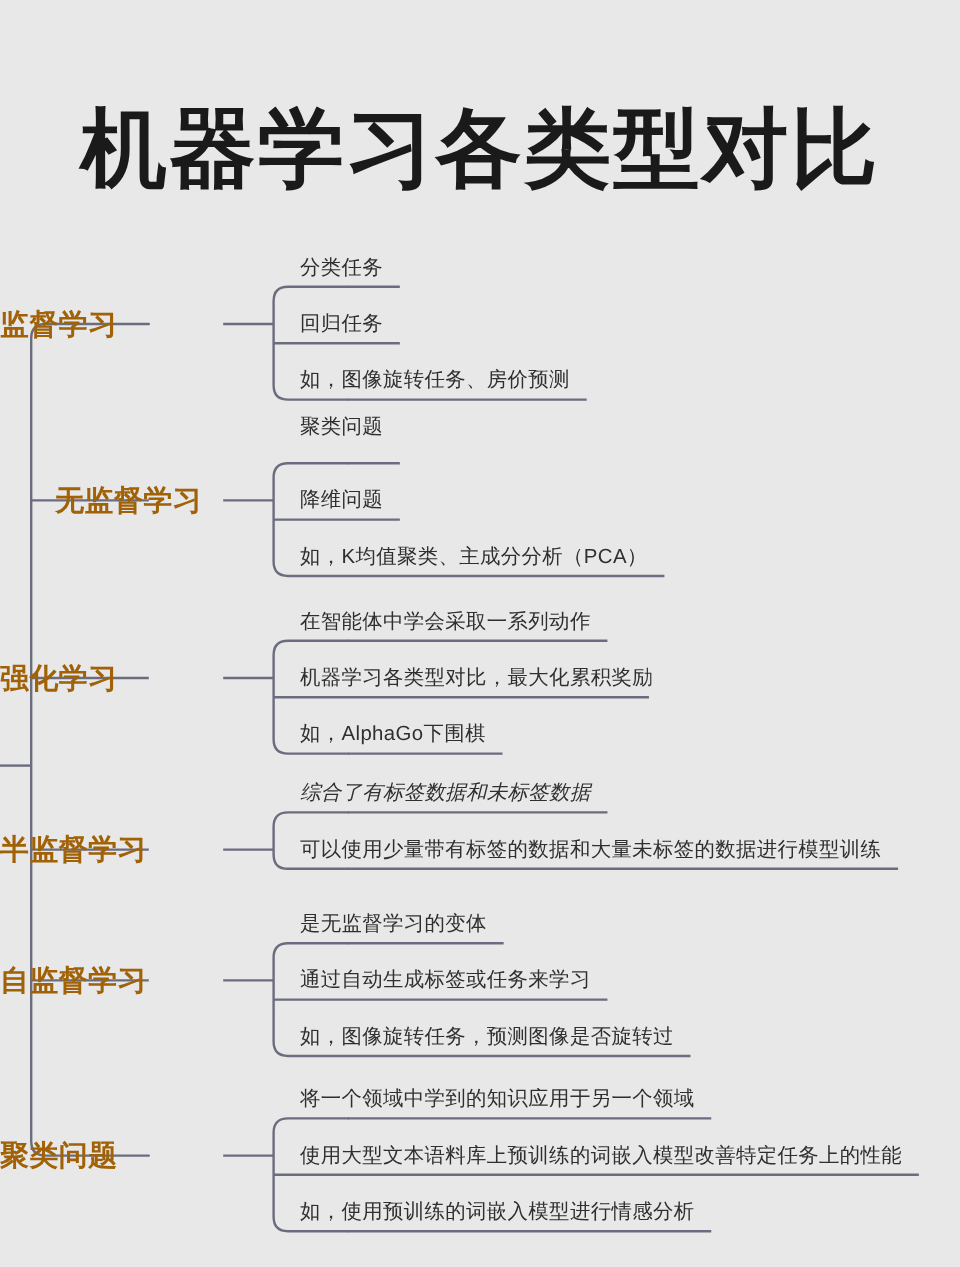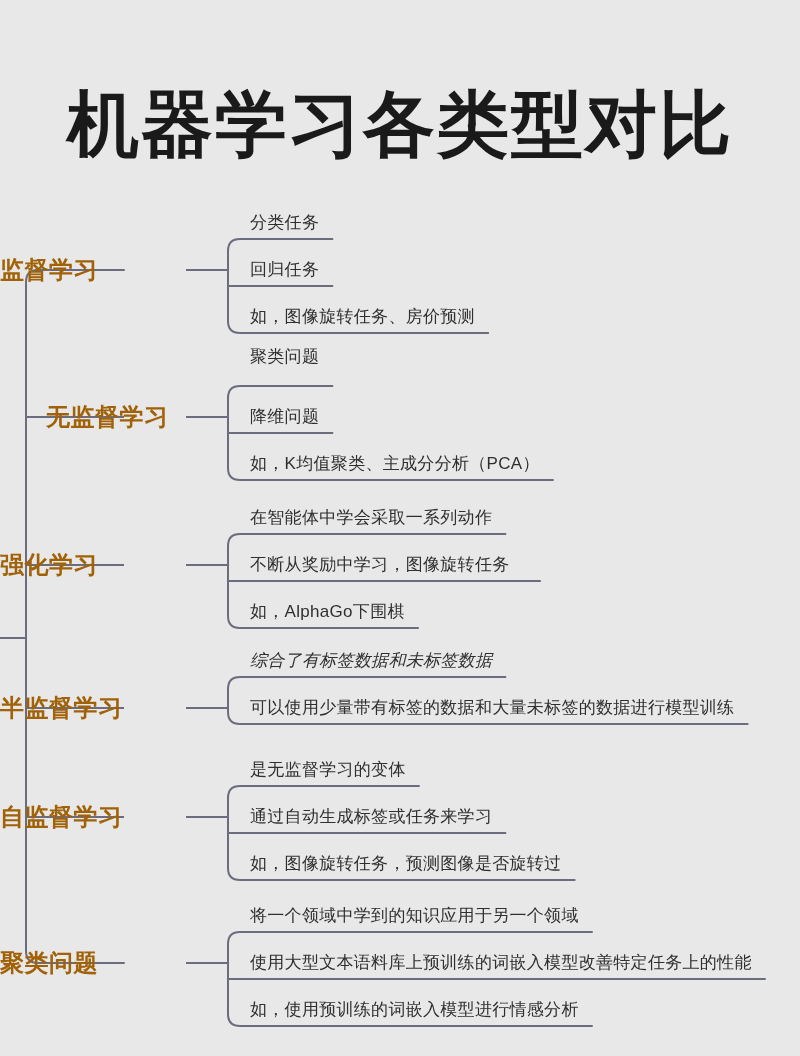--- a/index.html
+++ b/index.html
@@ -179,21 +179,21 @@
       <div class="branch-label" style="top: 943px; left: 0px; width: 182px;">聚类问题</div>
     </div>
   <div id="items">
       <div class="sub-item" style="top: 203px; left: 250px; text-align: center;">分类任务</div>
       <div class="sub-item" style="top: 250px; left: 250px;">回归任务</div>
       <div class="sub-item" style="top: 297px; left: 250px;">如，图像旋转任务、房价预测</div>
       <div class="sub-item" style="top: 338px; left: 250px; font-family: Liberation Mono, monospace;">聚类问题</div>
       <div class="sub-item" style="top: 397px; left: 250px;">降维问题</div>
       <div class="sub-item" style="top: 444px; left: 250px;">如，K均值聚类、主成分分析（PCA）</div>
       <div class="sub-item" style="top: 498px; left: 250px;">在智能体中学会采取一系列动作</div>
-      <div class="sub-item" style="top: 545px; left: 250px;">不断从奖励中学习，图像旋转任务</div>
+      <div class="sub-item" style="top: 545px; left: 250px;">机器学习各类型对比，最大化累积奖励</div>
       <div class="sub-item" style="top: 592px; left: 250px;">如，AlphaGo下围棋</div>
       <div class="sub-item" style="top: 641px; left: 250px; font-style: italic;">综合了有标签数据和未标签数据</div>
       <div class="sub-item" style="top: 688px; left: 250px;">可以使用少量带有标签的数据和大量未标签的数据进行模型训练</div>
       <div class="sub-item" style="top: 750px; left: 250px; text-align: center;">是无监督学习的变体</div>
       <div class="sub-item" style="top: 797px; left: 250px;">通过自动生成标签或任务来学习</div>
       <div class="sub-item" style="top: 844px; left: 250px;">如，图像旋转任务，预测图像是否旋转过</div>
       <div class="sub-item" style="top: 896px; left: 250px;">将一个领域中学到的知识应用于另一个领域</div>
       <div class="sub-item" style="top: 943px; left: 250px;">使用大型文本语料库上预训练的词嵌入模型改善特定任务上的性能</div>
       <div class="sub-item" style="top: 990px; left: 250px;">如，使用预训练的词嵌入模型进行情感分析</div>
     </div>

